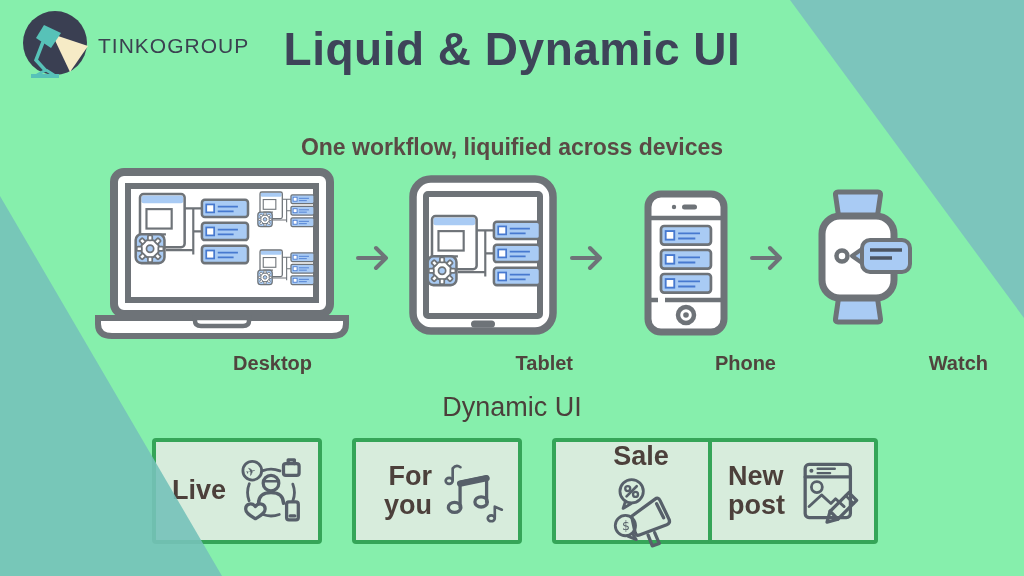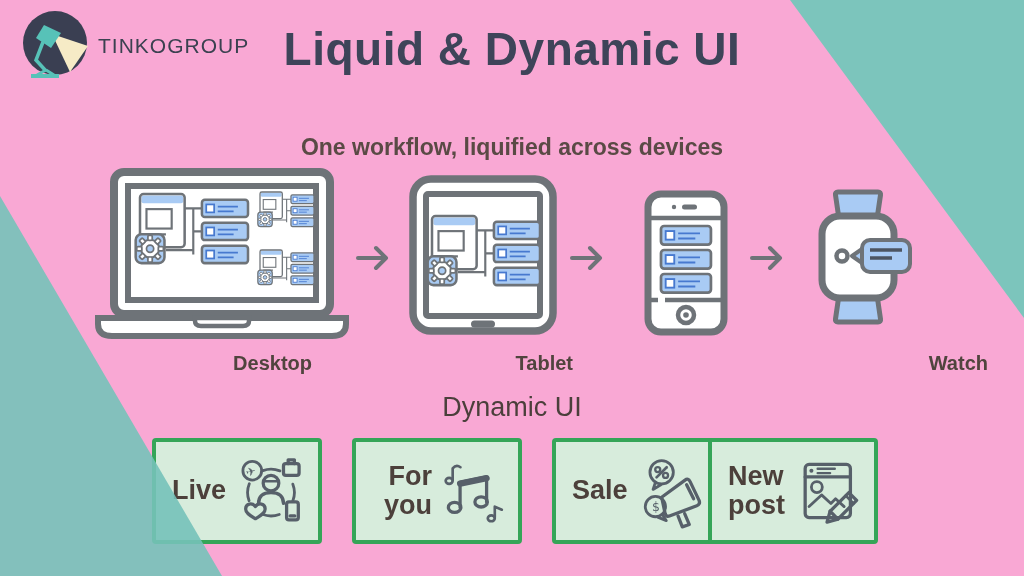--- a/index.html
+++ b/index.html
@@ -1,37 +1,37 @@
 <!DOCTYPE html>
 <html><head>
 <meta charset="utf-8">
 <style>
   html,body{margin:0;padding:0;background:#e9e9e9;font-family:"Liberation Sans",sans-serif;}
-  .slide{position:relative;width:1024px;height:576px;background:#f9a8d4;overflow:hidden;margin:0 auto;}
+  .slide{position:relative;width:1024px;height:576px;background:#86efac;overflow:hidden;margin:0 auto;}
   .abs{position:absolute;}
   svg{display:block;}
   .bg-layer{position:absolute;left:0;top:0;width:1024px;height:576px;pointer-events:none;}
   .overlay{z-index:60;}
   .brand-logo{left:18px;top:8px;}
   .brand-name{left:98px;top:34px;font-size:21px;font-weight:500;letter-spacing:1px;color:#3b4150;}
   .title{left:0;right:0;top:22px;text-align:center;font-size:46px;font-weight:700;color:#3e4459;letter-spacing:.5px;}
   .subtitle{left:0;right:0;top:134px;text-align:center;font-size:23px;font-weight:700;color:#5a4a45;}
   .device-label{top:352px;width:180px;text-align:right;font-size:20px;font-weight:700;color:#50443e;}
   .lbl-desktop{left:132px;}.lbl-tablet{left:393px;}.lbl-phone{left:596px;}.lbl-watch{left:808px;}
   .dev-laptop{left:92px;top:168px;}
   .dev-tablet{left:408px;top:174px;}
   .dev-phone{left:643px;top:190px;}
   .dev-watch{left:802px;top:186px;}
   .arrow{top:244px;}
   .arrow-1{left:354px;}.arrow-2{left:568px;}.arrow-3{left:748px;}
   .dynamic-heading{left:0;right:0;top:392px;text-align:center;font-size:27px;font-weight:400;color:#4b3f3b;}
   .card{top:438px;width:170px;height:106px;box-sizing:border-box;background:#d7ecdc;border:4px solid #35a558;
         border-radius:4px;display:flex;align-items:center;justify-content:space-between;
         padding:0 8px 0 16px;z-index:10;}
-  .card-1{left:152px;}.card-2{left:352px;text-align:right;}.card-3{left:552px;}.card-4{left:708px;}
+  .card-1{left:152px;}.card-2{left:352px;text-align:right;}.card-3{left:552px;flex-direction:column;}.card-4{left:708px;}
   .card-label{font-size:27px;font-weight:700;color:#4c403b;line-height:1.08;max-width:72px;}
   .card-icon{flex:0 0 auto;}
   .defs-holder{position:absolute;width:0;height:0;overflow:hidden;}
 </style>
 </head>
 <body>
 
 <div class="slide">
 
   <svg class="defs-holder" aria-hidden="true">
@@ -165,20 +165,21 @@
       <rect x="20" y="30" width="72" height="82" rx="18" fill="#fff" stroke="#6e7378" stroke-width="7"></rect>
       <circle cx="40" cy="70" r="5.5" fill="#fff" stroke="#6e7378" stroke-width="4.5"></circle>
       <path d="M50 70 L63 61 V79 Z" fill="#a9cbf4" stroke="#6e7378" stroke-width="4" stroke-linejoin="round"></path>
       <rect x="60" y="54" width="48" height="32" rx="8" fill="#a9cbf4" stroke="#6e7378" stroke-width="4"></rect>
       <path d="M68 64 H100 M68 72 H90" stroke="#4c5562" stroke-width="3.5" fill="none"></path>
     </svg>
   </div>
 
   <div class="abs device-label lbl-desktop">Desktop</div>
   <div class="abs device-label lbl-tablet">Tablet</div>
+  <div class="abs device-label lbl-phone">Phone</div>
   <div class="abs device-label lbl-watch">Watch</div>
 
   <div class="abs dynamic-heading">Dynamic UI</div>
 
   <div class="abs card card-1">
     <div class="card-label">Live</div>
     <svg class="card-icon" width="78" height="78" viewBox="0 0 100 100" fill="none" stroke="#57606a" stroke-width="4.2" stroke-linecap="round" stroke-linejoin="round">
       <circle cx="50" cy="52" r="30" stroke-dasharray="22 25" transform="rotate(-21 50 52)" stroke-width="3.6"></circle>
       <circle cx="26" cy="24" r="12" stroke-width="3.6"></circle>
       <text x="17.5" y="30" font-size="15" stroke="none" fill="#57606a" font-family="'DejaVu Sans',sans-serif" transform="rotate(-14 26 24)">✈</text>

